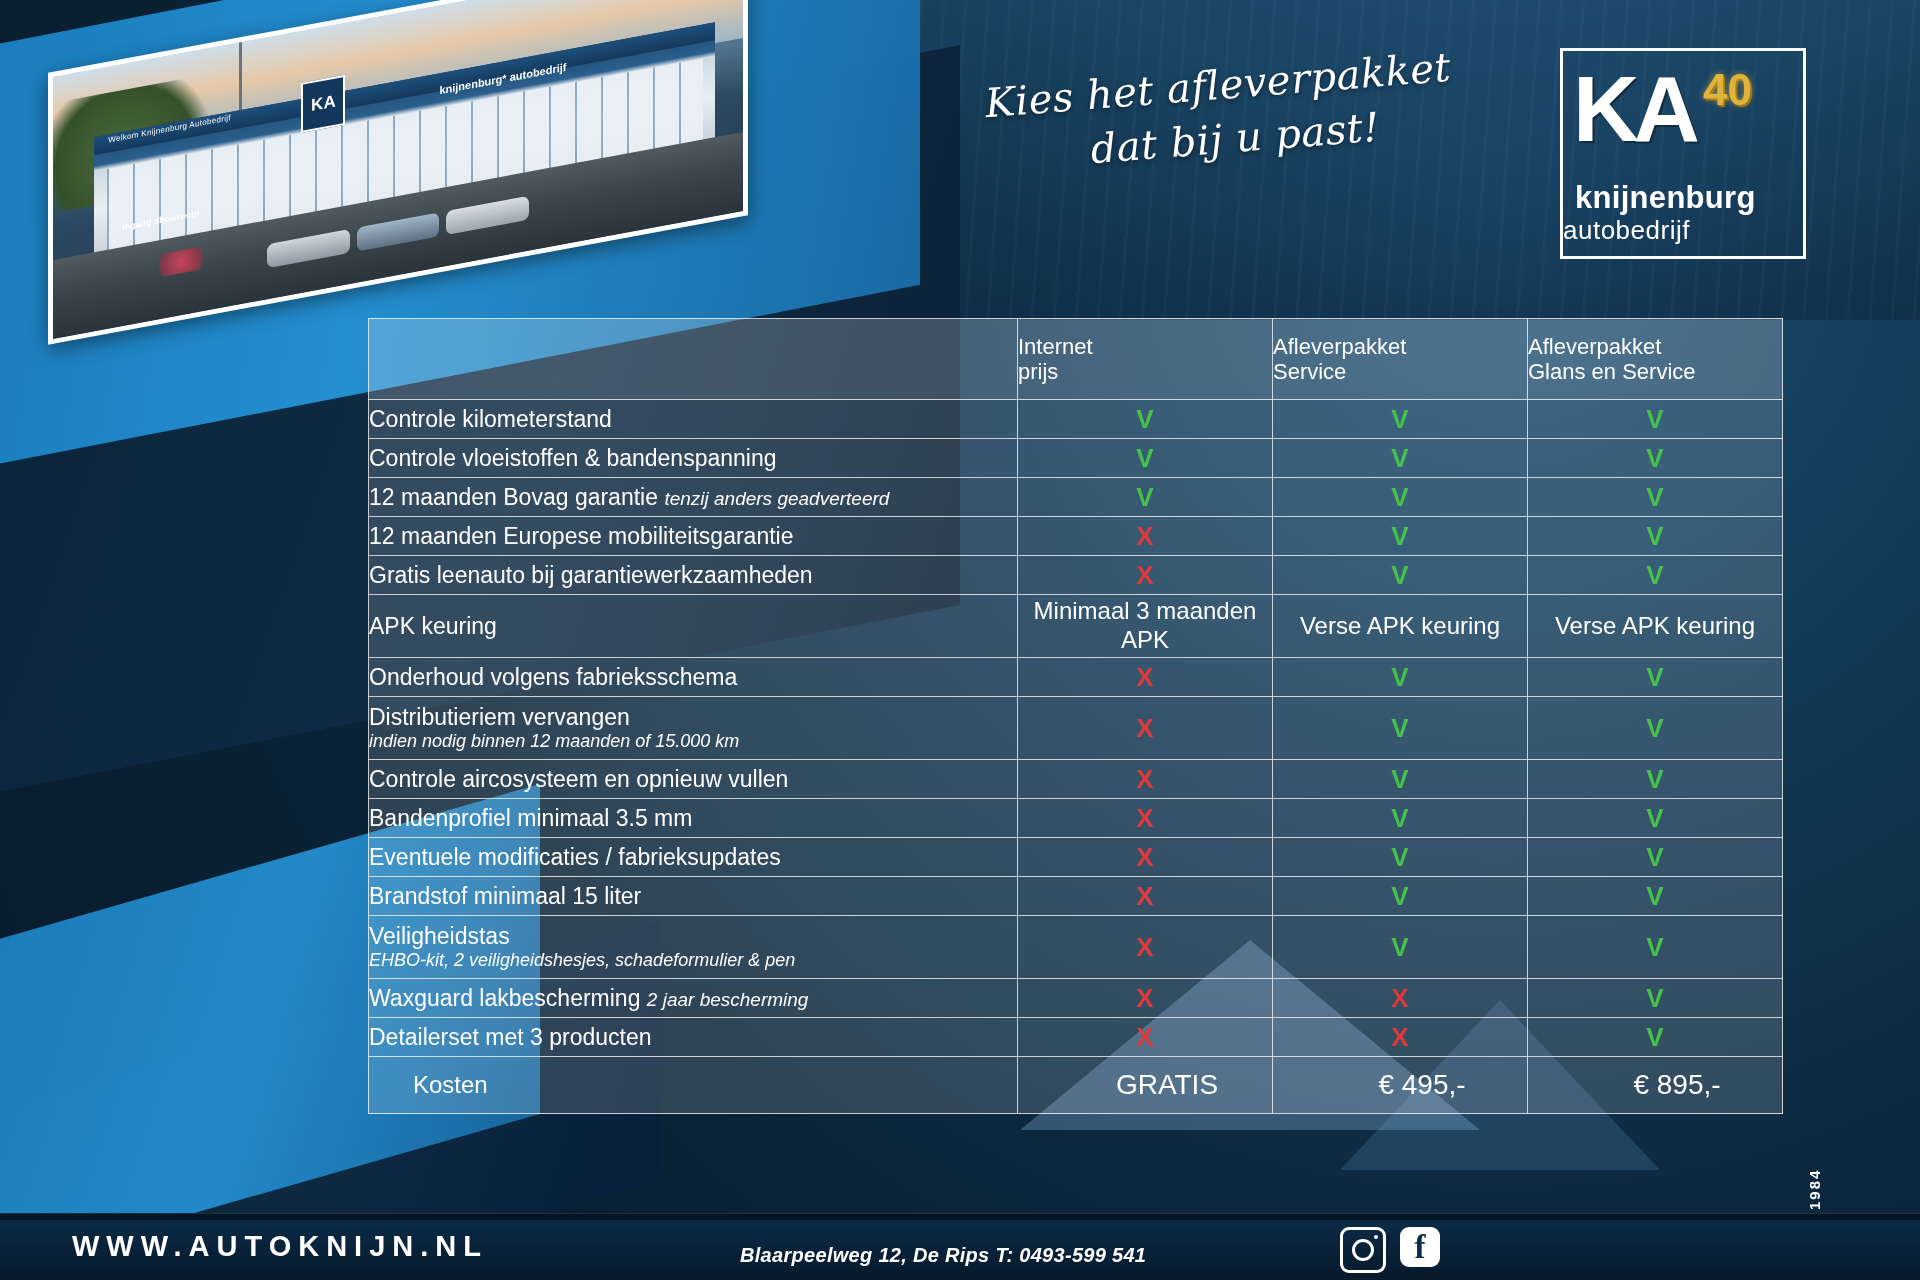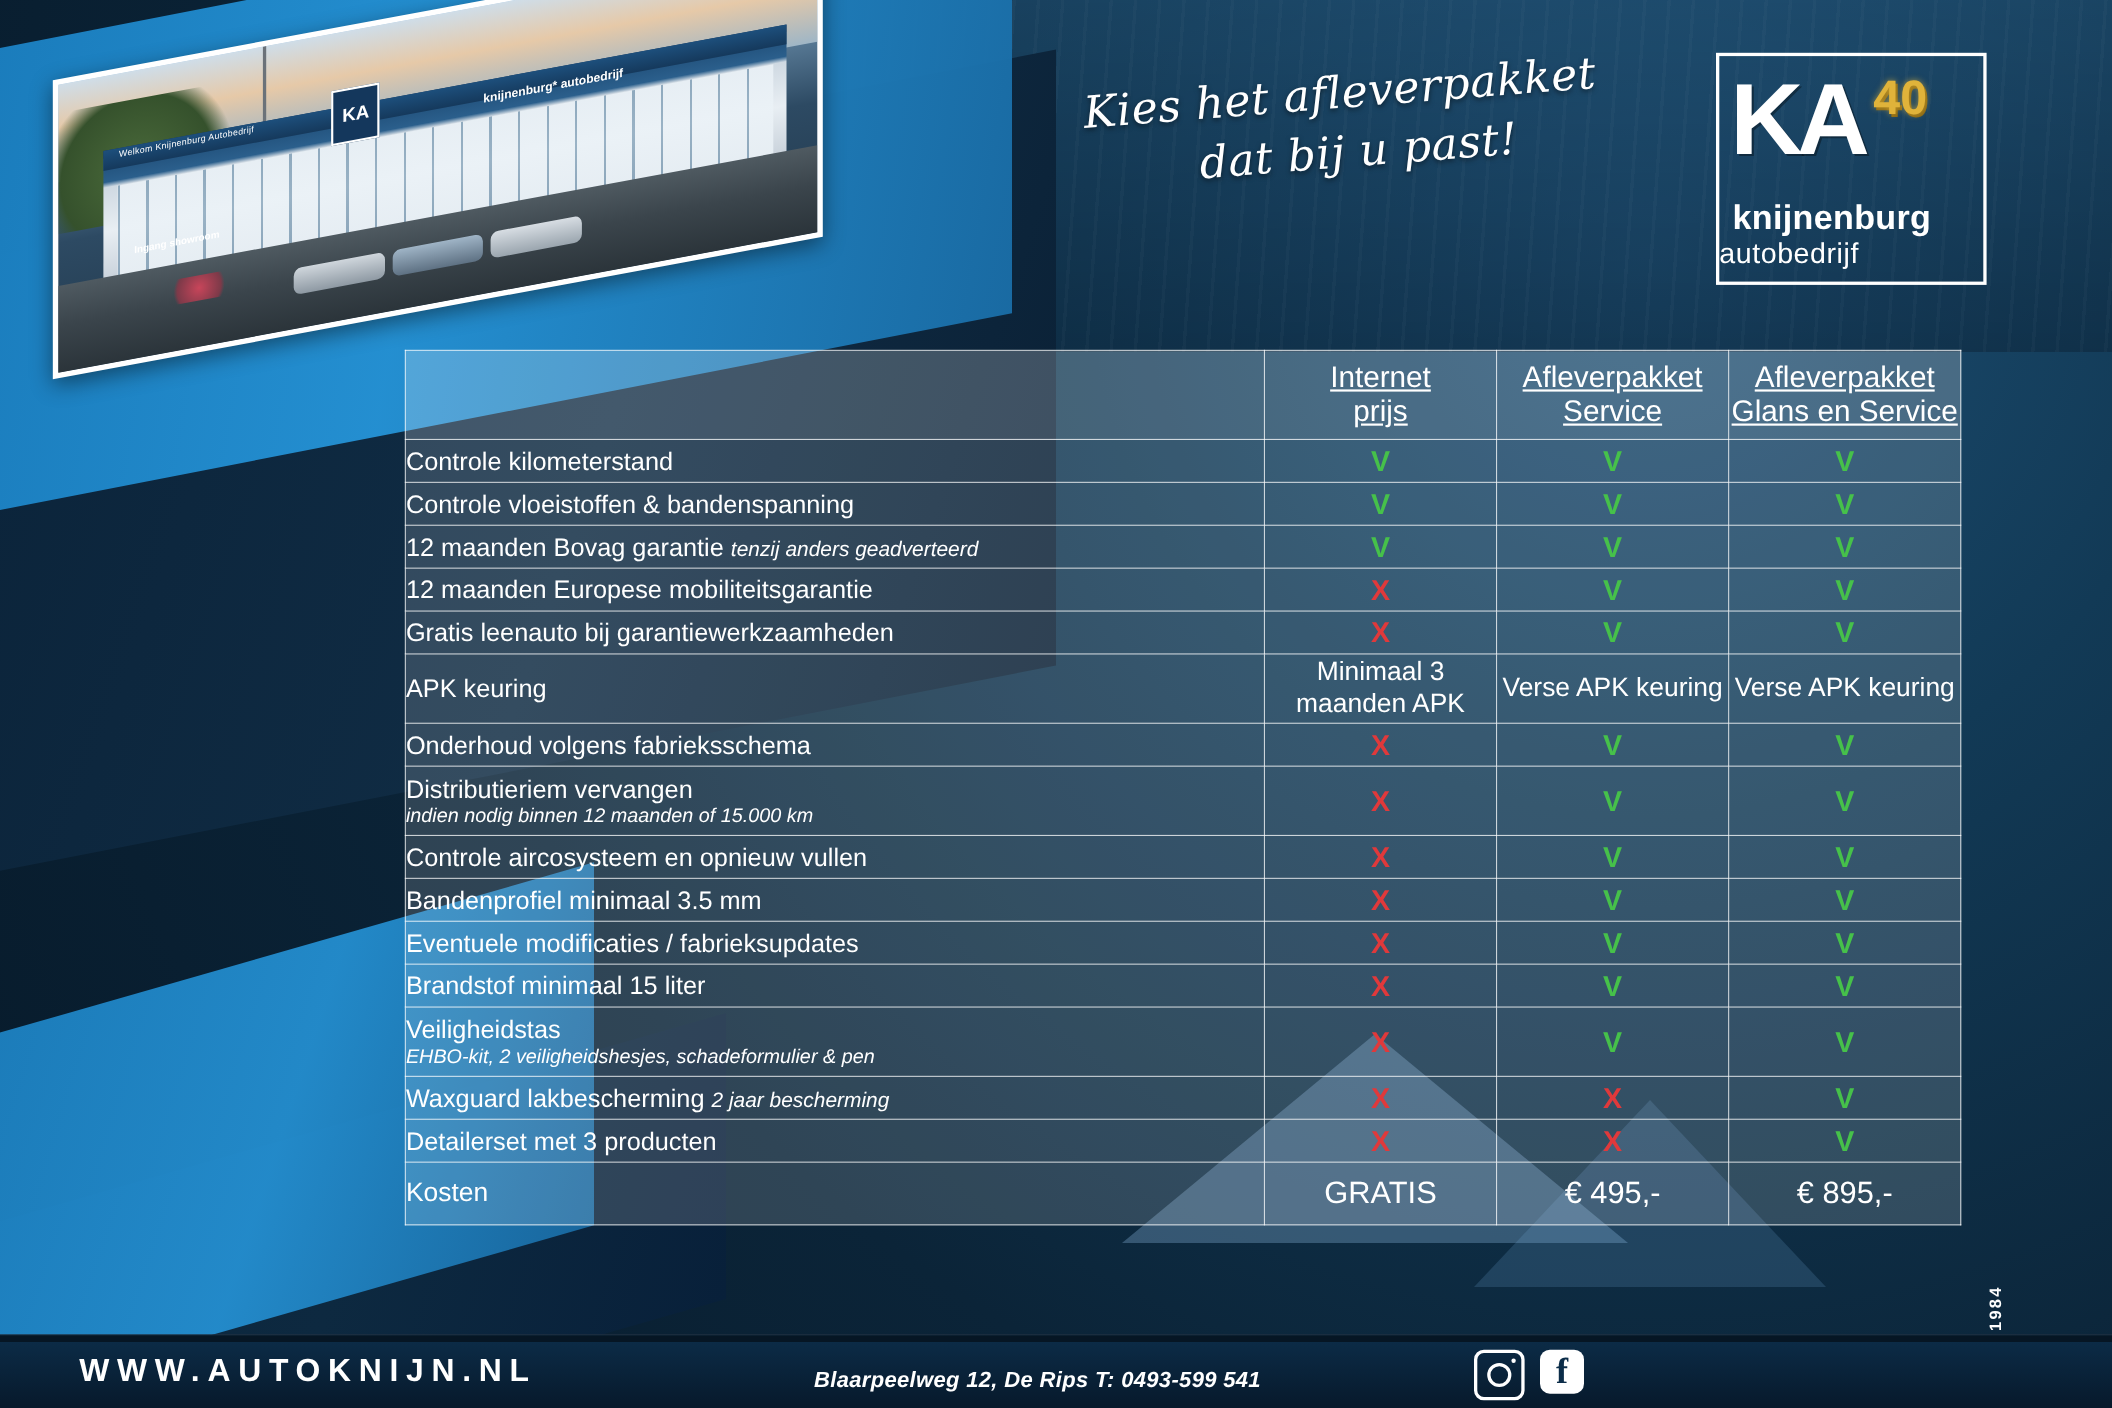--- a/index.html
+++ b/index.html
@@ -160,26 +160,25 @@
     color:#ffffff;
     background:rgba(255,255,255,.10);
   }
   table.pk td, table.pk th{
     border:1px solid rgba(255,255,255,.75);
     padding:0;
   }
   .hdr td{
     background:rgba(255,255,255,.13);
     height:80px;
-    text-align:center;
-    font-size:27px;
+    text-align:left;
+    font-size:22px;
     line-height:1.15;
     font-weight:400;
     vertical-align:middle;
-    text-decoration:underline;
   }
   .feat{
     padding:4px 12px 4px 14px;
     font-size:23px;
     vertical-align:middle;
     line-height:1.15;
     background:rgba(255,255,255,.06);
   }
   .feat .sub{
     display:block;
@@ -195,21 +194,21 @@
   tr.row2 td{height:62px;}
   .cell{
     text-align:center;vertical-align:middle;
     font-size:24px;
     width:210px;
     background:rgba(255,255,255,.06);
   }
   .cell.txt{font-size:24px;line-height:1.2;}
   .v{color:#46c14a;font-weight:bold;font-size:26px;}
   .x{color:#e0393b;font-weight:bold;font-size:26px;}
-  tr.cost td{height:56px;font-size:28px;}
+  tr.cost td{height:56px;font-size:28px;padding-left:44px;}
   tr.cost .feat{font-size:24px;}
 
   
   .footer{
     position:absolute;left:0;bottom:0;width:100%;height:66px;
     background:linear-gradient(180deg,#0c2d49 0%, #07192b 100%);
     border-top:1px solid rgba(255,255,255,.1);
   }
   .footer-url{
     position:absolute;left:72px;top:16px;

